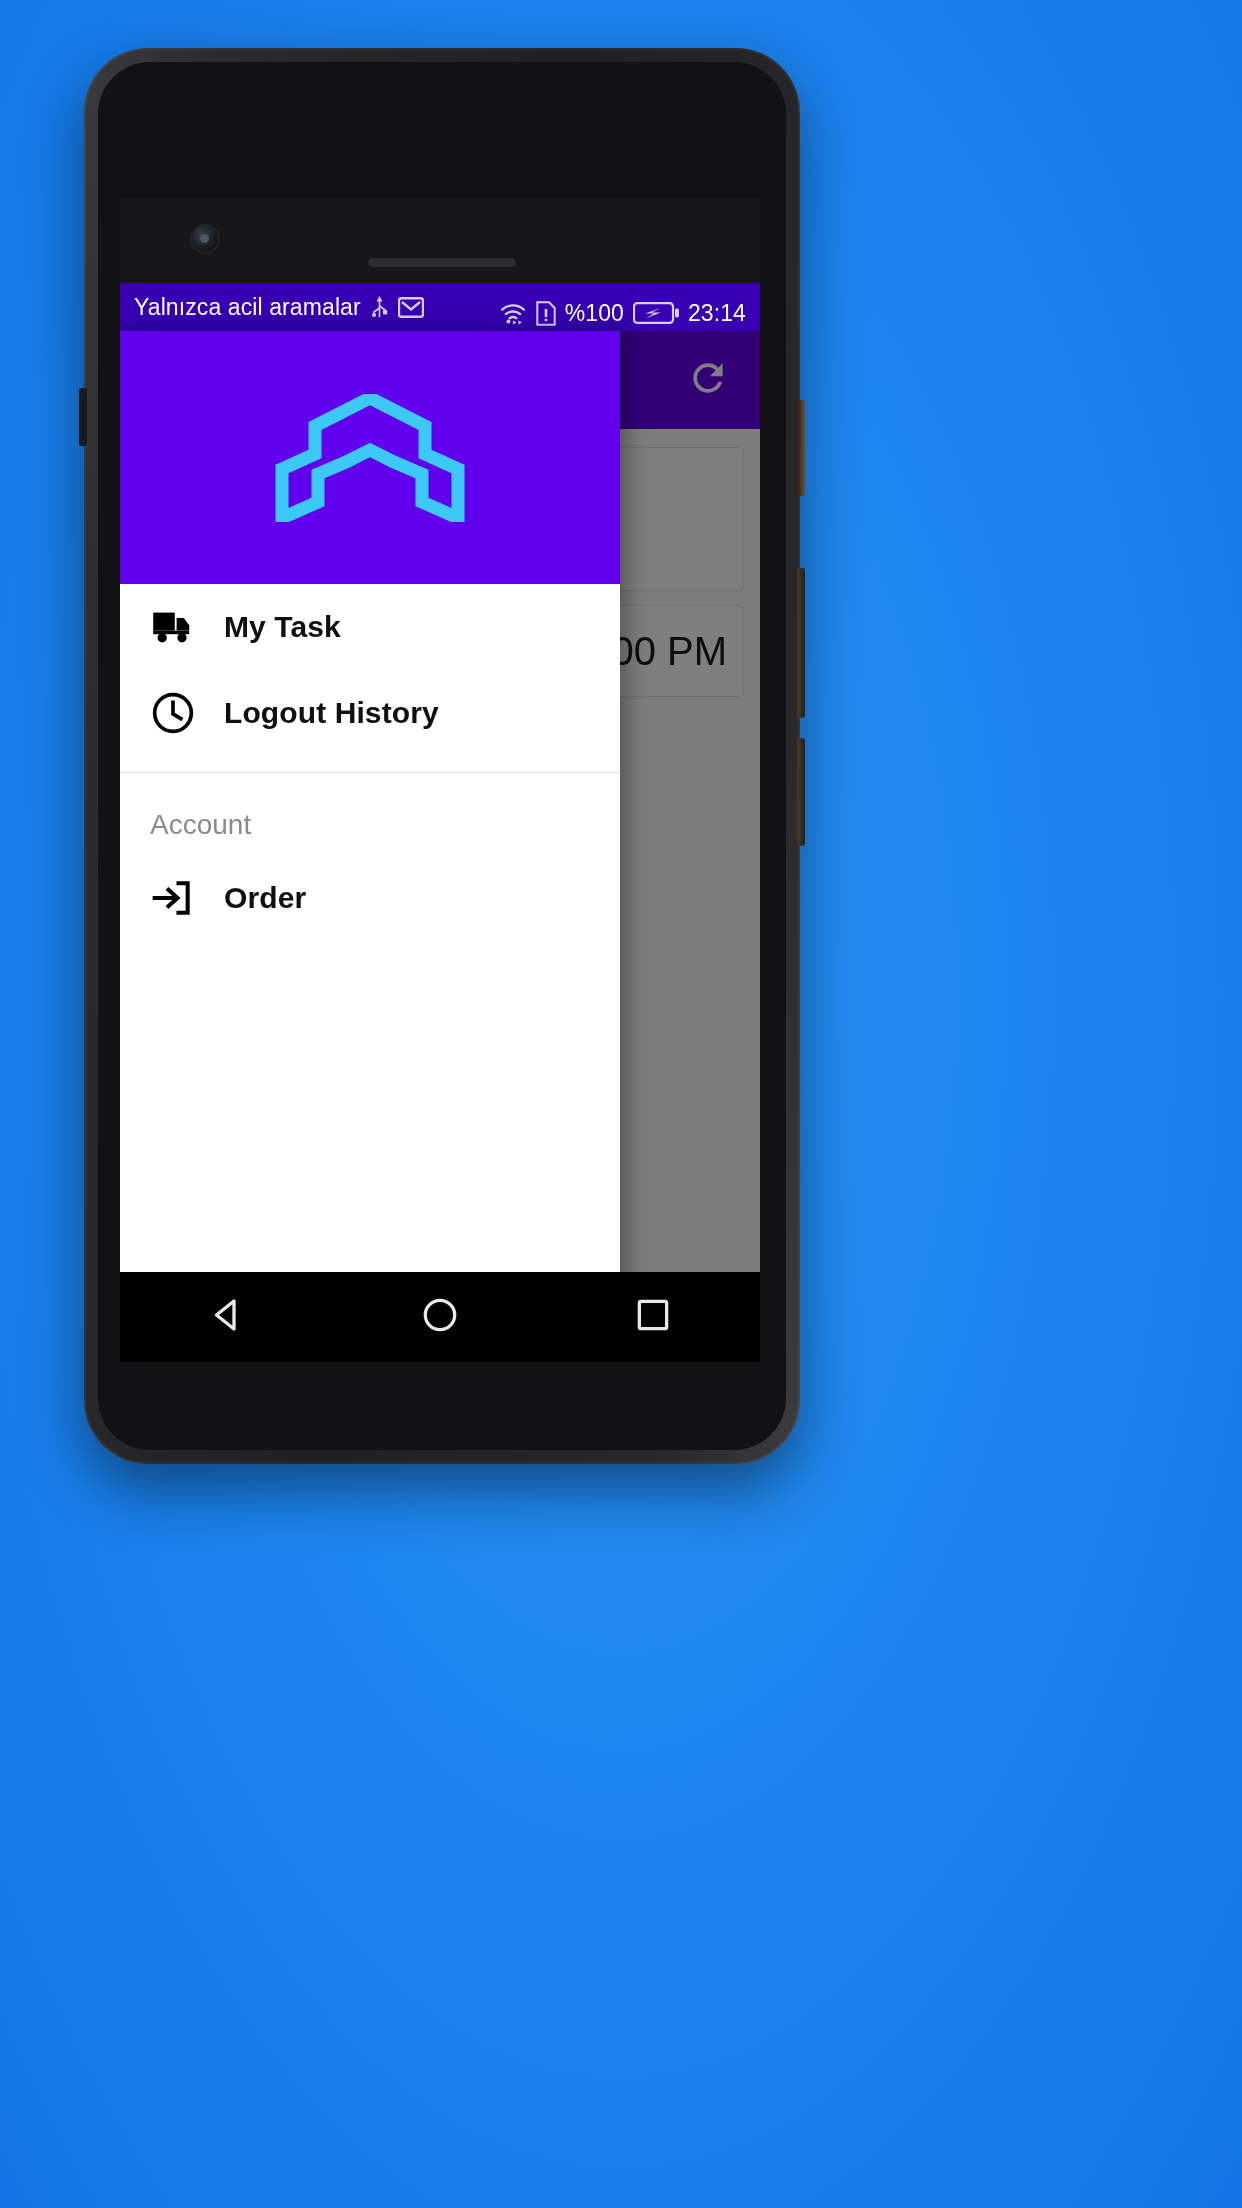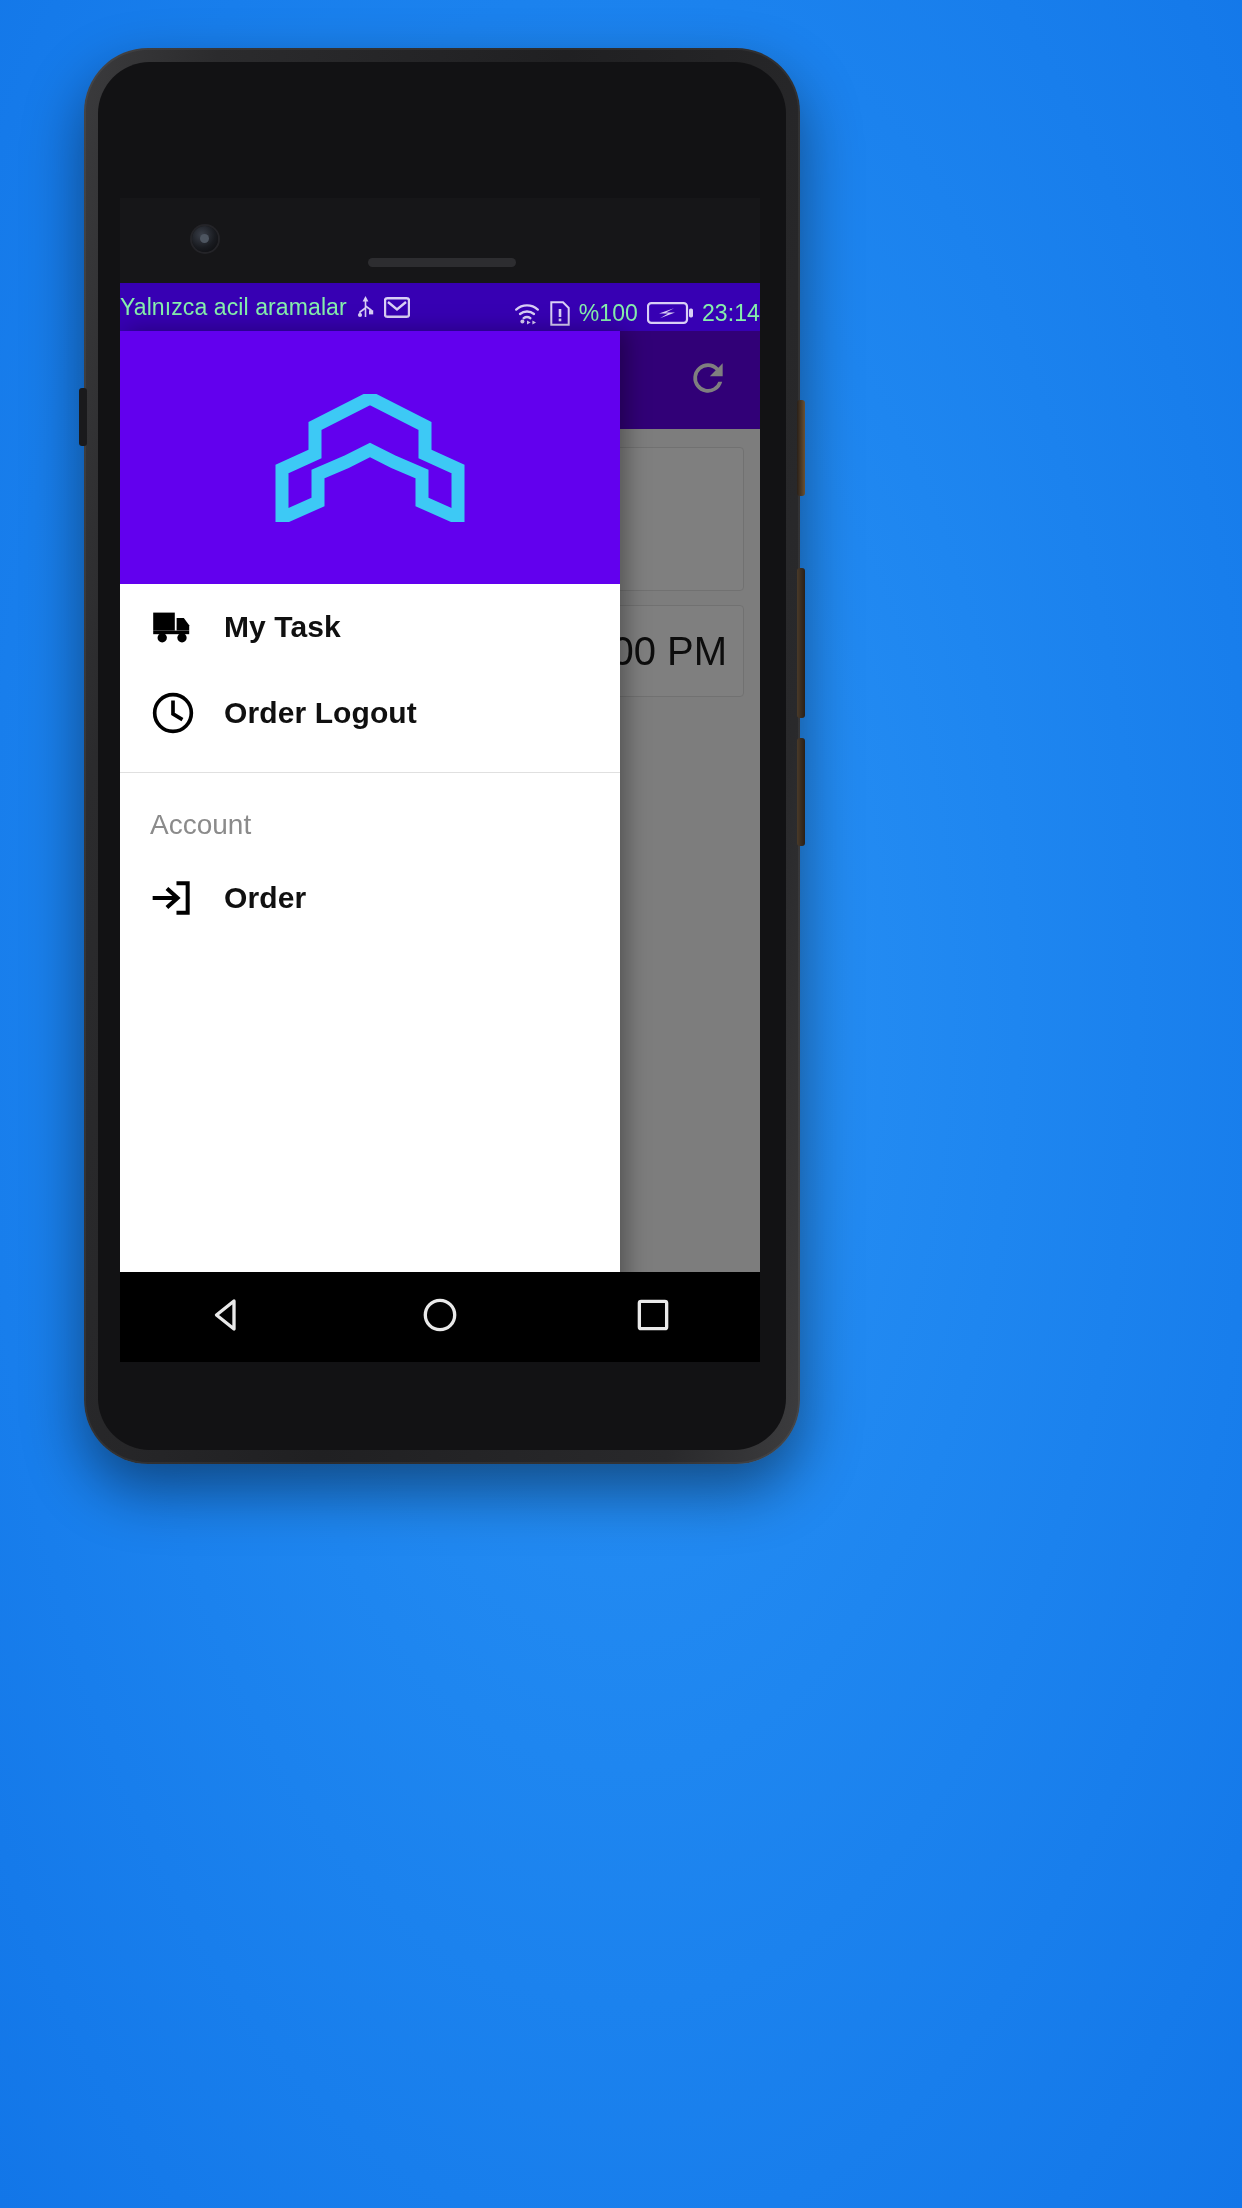--- a/index.html
+++ b/index.html
@@ -68,22 +68,22 @@
   #notch-pill {
     position: absolute; left: 295px; top: 108px; width: 54px; height: 25px;
     border-radius: 13px; background: #000;
   }
 
   
   #status-bar {
     position: absolute; left: 0; top: 85px; width: 100%; height: 48px;
     background: #3700B3;
     display: flex; align-items: center;
-    padding: 0 0;
-    color: #86efac;
+    padding: 0 14px;
+    color: #ffffff;
     font-size: 23px;
     letter-spacing: 0.1px;
   }
   #status-left { display: flex; align-items: center; gap: 9px; flex: 1; }
   #status-right { display: flex; align-items: center; gap: 9px; margin-top: 12px; }
   .sb-ico { display: inline-flex; align-items: center; }
   .sb-text { white-space: nowrap; }
 
   
   #app-content {
@@ -267,21 +267,21 @@
         <span class="item-label">My Task</span>
       </div>
 
       <div class="drawer-item">
         <span class="item-icon">
           <svg width="44" height="44" viewBox="0 0 24 24">
             <circle cx="12" cy="12" r="10" fill="none" stroke="#000" stroke-width="2"></circle>
             <path d="M12 6.2v6.3l4.3 2.6" fill="none" stroke="#000" stroke-width="2" stroke-linecap="square"></path>
           </svg>
         </span>
-        <span class="item-label">Order Logout</span>
+        <span class="item-label">Logout History</span>
       </div>
 
     </div>
 
     <div id="drawer-divider"></div>
 
     <div id="section-account">Account</div>
 
     <div class="drawer-list" style="padding-top:0">
       <div class="drawer-item">

